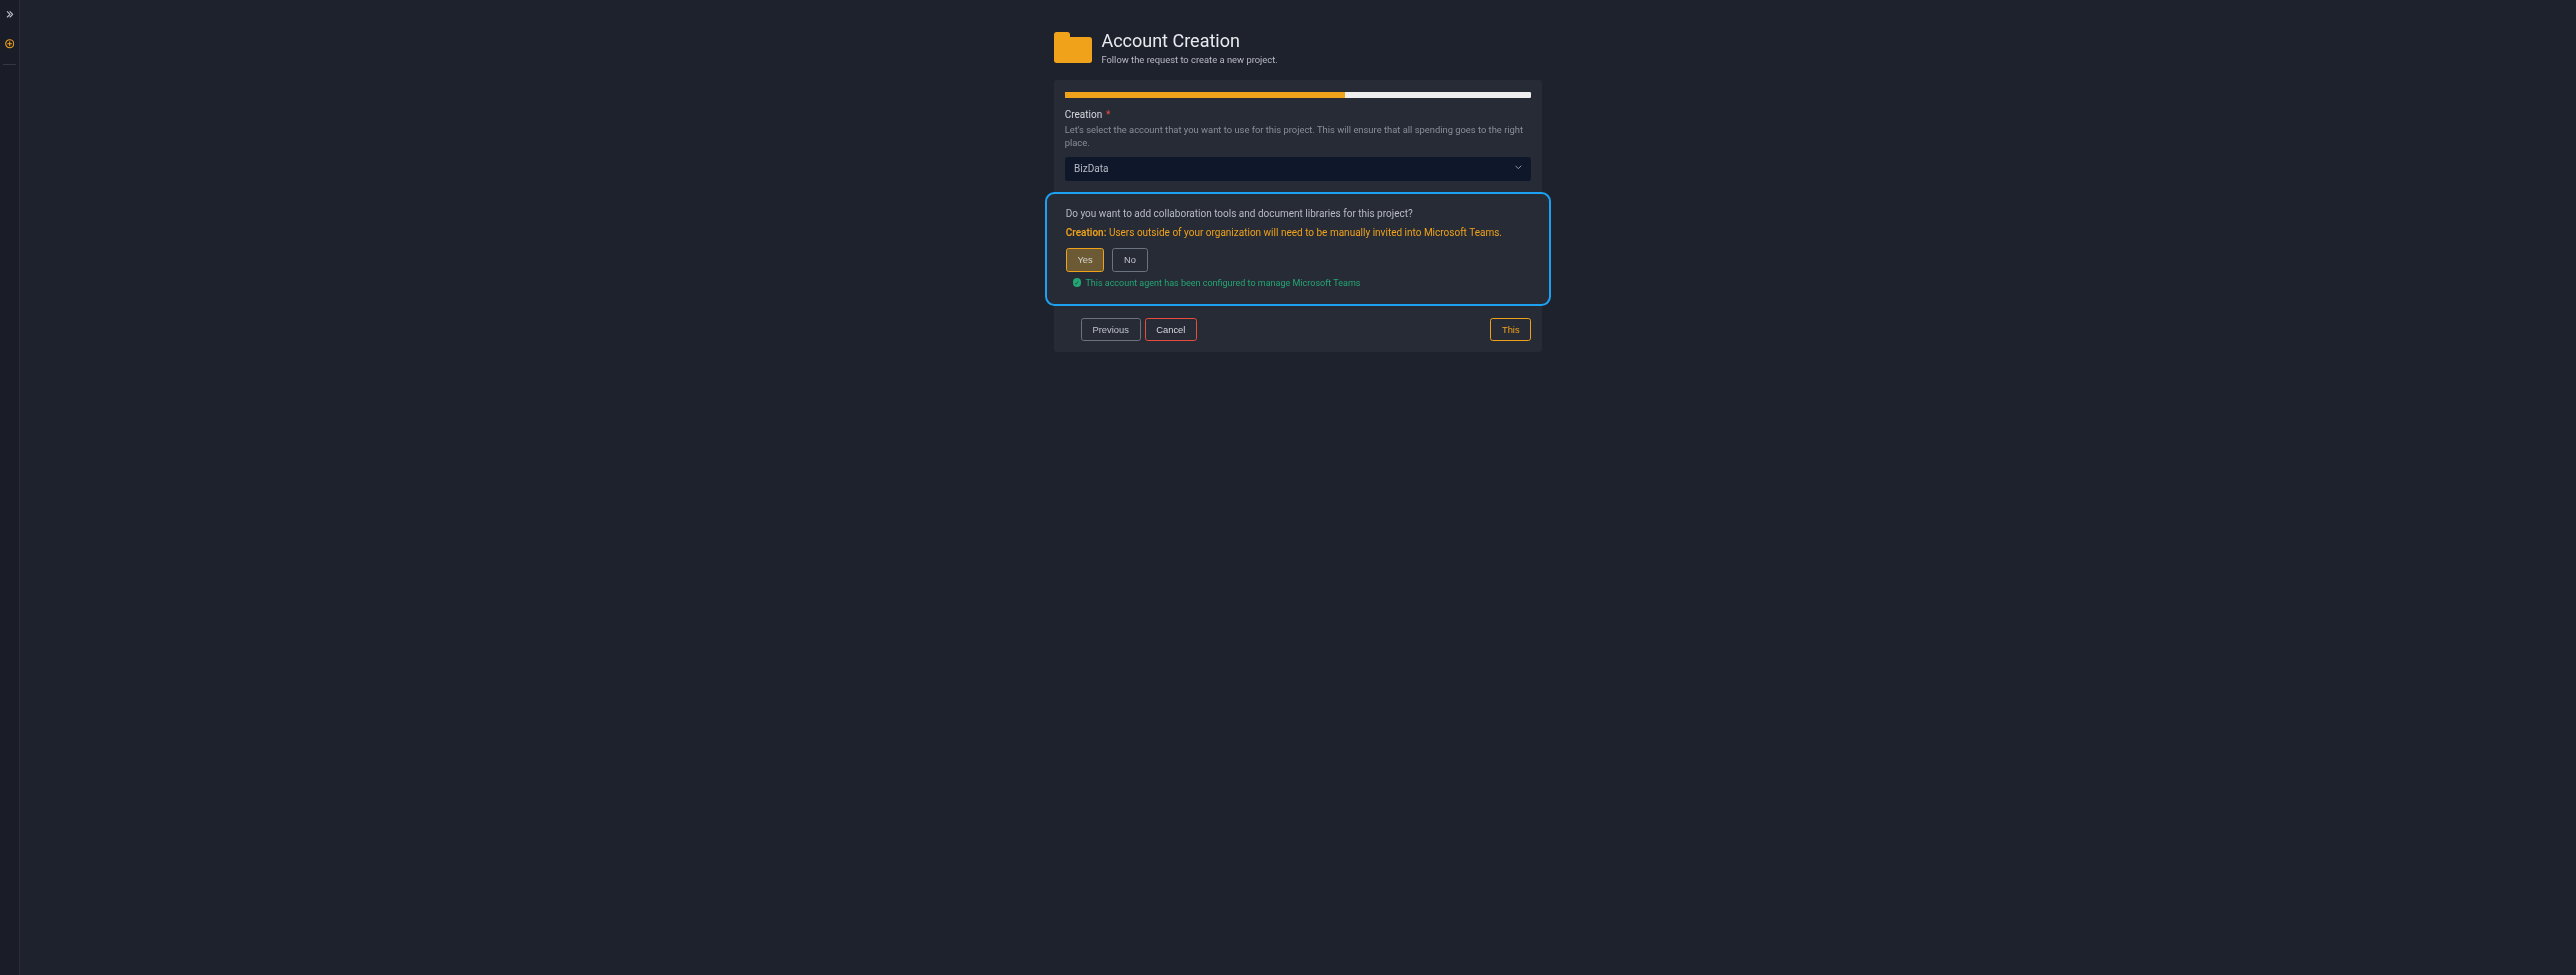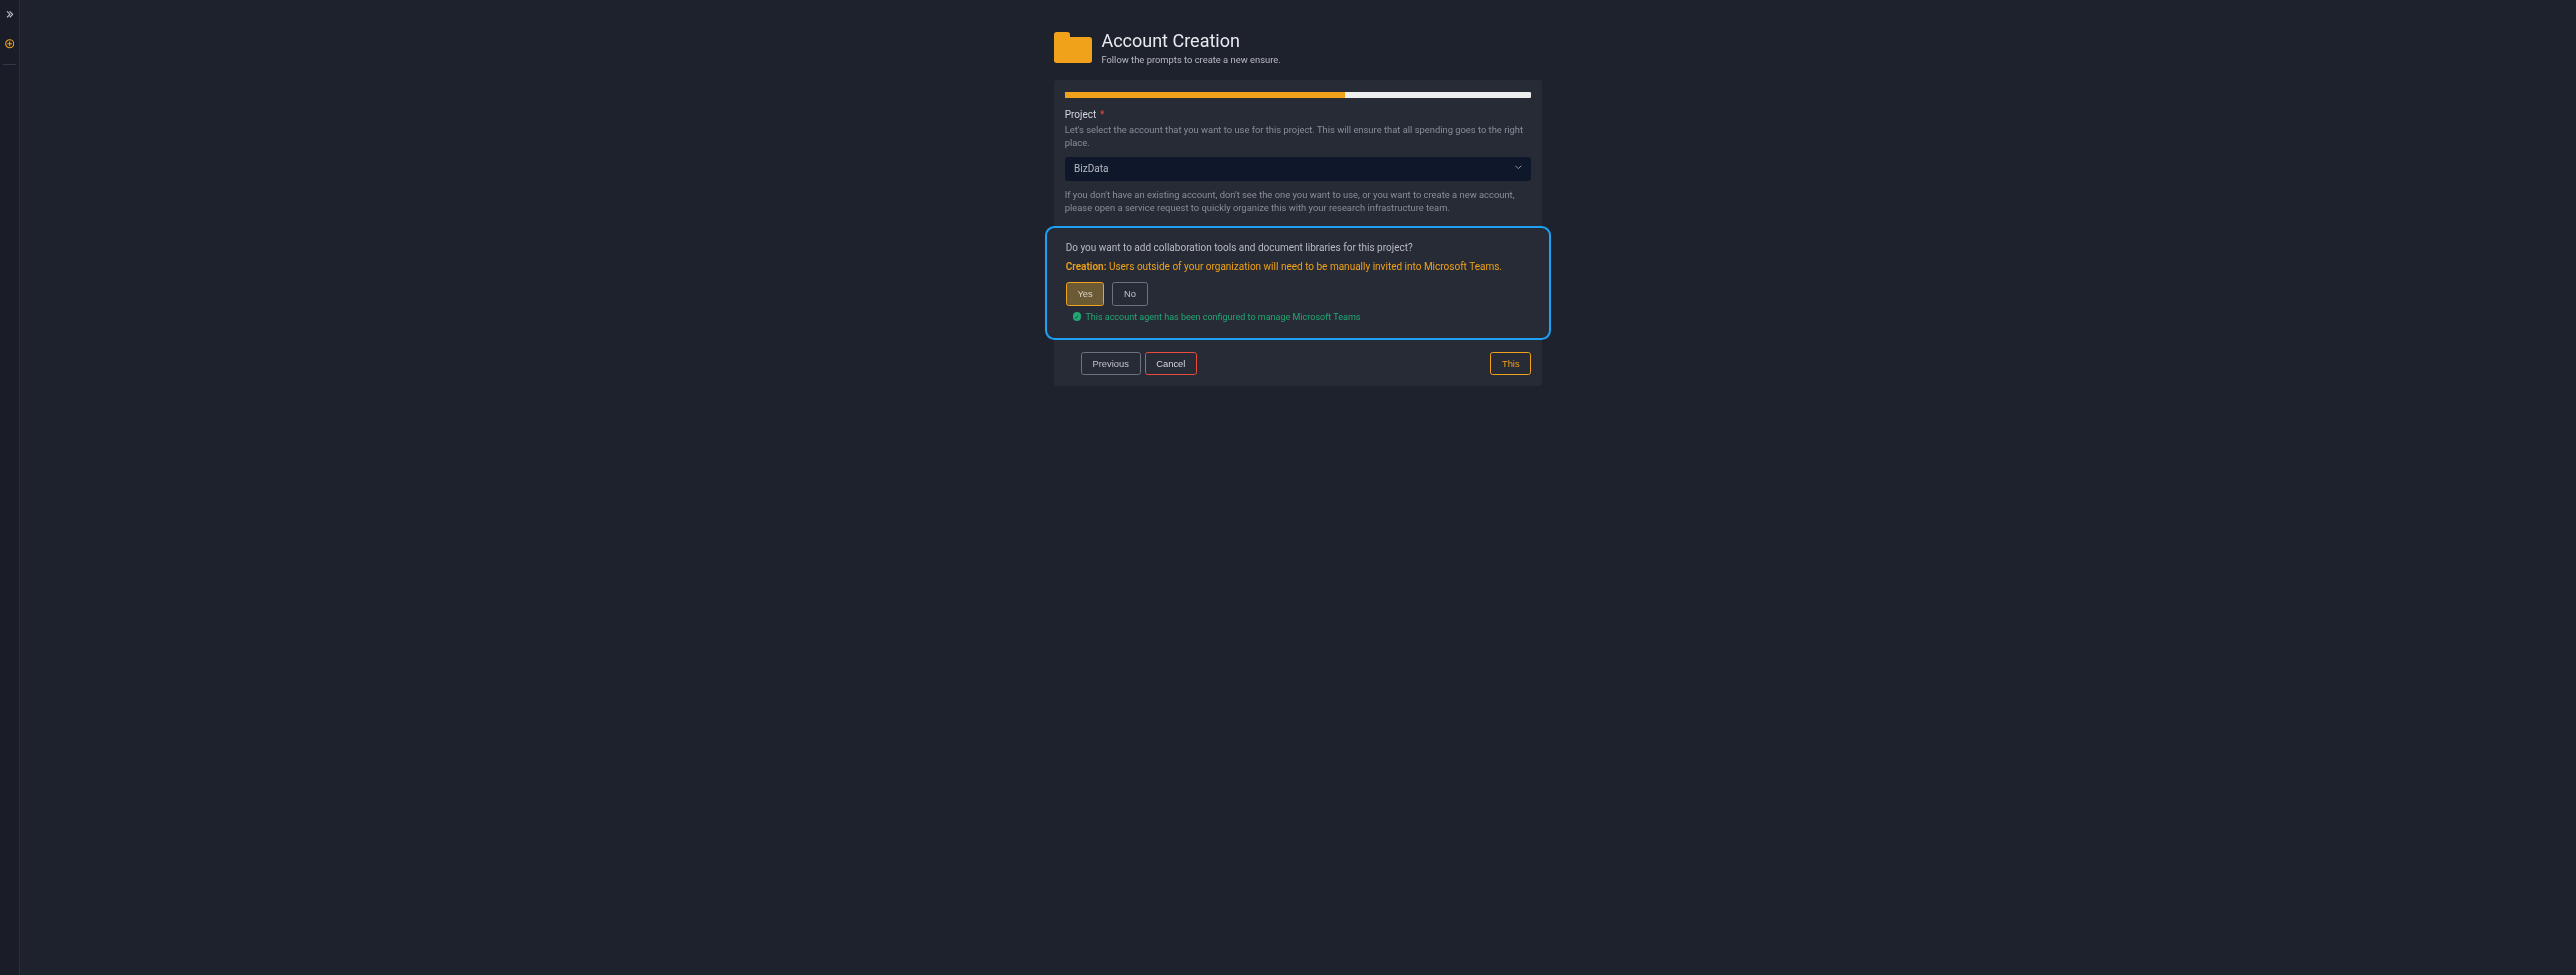--- a/index.html
+++ b/index.html
@@ -236,45 +236,44 @@
   </div>
 
   <div class="main">
     <div class="header">
       <div class="folder-icon">
         <div class="tab"></div>
           <div class="body"></div>
       </div>
       <div class="header-text">
         <h1>Account Creation</h1>
-        <p>Follow the prompts to create a new ensure.</p>
+        <p>Follow the request to create a new project.</p>
       </div>
     </div>
 
     <div class="card">
       <div class="progress">
         <div class="progress-fill" style="width:60%"></div>
       </div>
 
       <div class="field-label">
-        <span>Project</span>
+        <span>Creation</span>
         <span class="req">*</span>
       </div>
       <div class="field-help">Let's select the account that you want to use for this project. This will ensure that all spending goes to the right place.</div>
 
       <div class="select">
         <span>BizData</span>
         <span class="chev">
           <svg width="6.7" height="6.7" viewBox="0 0 10 10">
               <path d="M1 3 L5 7 L9 3" stroke="#9ca0aa" stroke-width="1.4" fill="none" stroke-linecap="round" stroke-linejoin="round"></path>
             </svg>
         </span>
       </div>
 
-      <div class="field-help">If you don't have an existing account, don't see the one you want to use, or you want to create a new account, please open a service request to quickly organize this with your research infrastructure team.</div>
 
       <div class="callout">
         <div class="callout-q">Do you want to add collaboration tools and document libraries for this project?</div>
         <div class="callout-imp">
           <span class="imp-label">Creation:</span><span> Users outside of your organization will need to be manually invited into Microsoft Teams.</span>
         </div>
         <div class="btn-row">
           <button class="opt-btn selected">Yes</button>
           <button class="opt-btn">No</button>
         </div>

